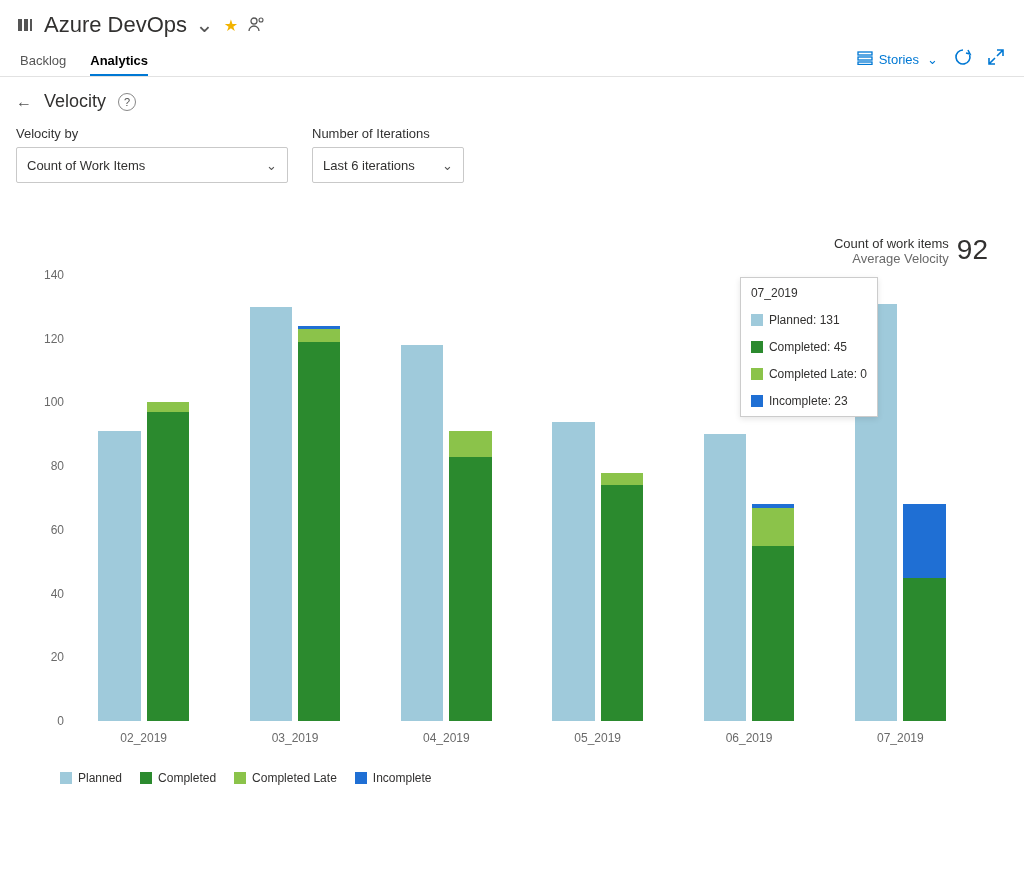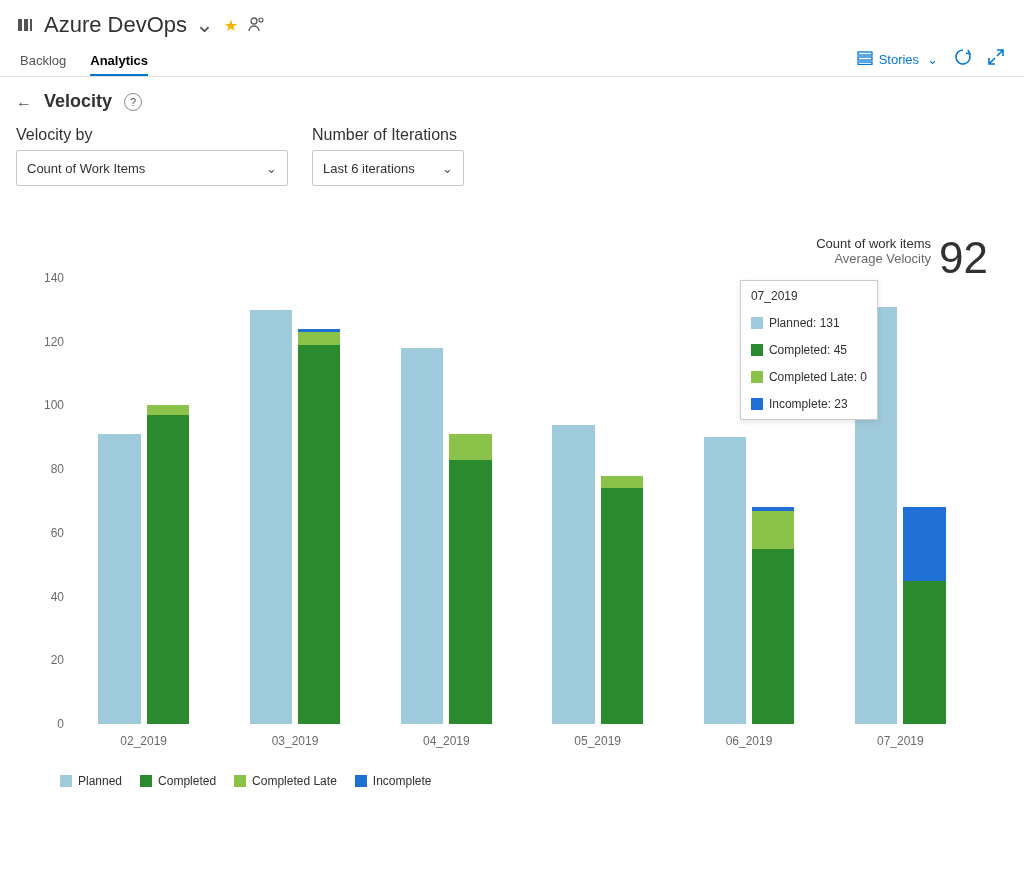--- a/index.html
+++ b/index.html
@@ -15,25 +15,25 @@
   .tabs{display:flex;gap:24px;padding:0 20px;border-bottom:1px solid #e2e2e2;align-items:flex-end;height:32px}
   .tab{padding:0 0 8px 0;color:#555;cursor:pointer;white-space:nowrap}
   .tab.active{color:#000;font-weight:600;border-bottom:2px solid #0078d4;padding-bottom:6px}
   .tabs-right{margin-left:auto;display:flex;align-items:center;gap:16px;color:#0078d4;padding-bottom:6px}
   .stories{display:flex;align-items:center;gap:6px;color:#0078d4}
   .icon-btn{color:#0078d4;font-size:16px;cursor:pointer}
   
   .page{padding:14px 16px 0 16px}
   .page-head{display:flex;align-items:center;gap:12px}
   .back{font-size:16px;color:#555;cursor:pointer}
-  .page-title{font-size:18px;font-weight:700}
+  .page-title{font-size:18px;font-weight:400}
   .help{width:16px;height:16px;border:1px solid #888;border-radius:50%;display:flex;align-items:center;justify-content:center;font-size:11px;color:#555}
   
   .filters{display:flex;gap:24px;margin-top:14px}
-  .filter-label{font-size:16px;color:#333;margin-bottom:6px}
+  .filter-label{font-size:13px;color:#333;margin-bottom:6px}
   .select{border:1px solid #c9c9c9;border-radius:2px;height:34px;display:flex;align-items:center;justify-content:space-between;padding:0 10px;min-width:250px;cursor:pointer;background:#fff}
   .select.small{min-width:130px}
   .select .dd{color:#555}
   
   .metric{position:absolute;right:36px;top:236px;text-align:right}
   .metric .l1{font-size:13px;color:#323130}
   .metric .l2{font-size:13px;color:#6a6a6a}
   .metric-wrap{display:flex;align-items:flex-start;gap:8px;justify-content:flex-end}
   
   .chart-area{position:relative;margin:26px 22px 0 22px;height:586px}
@@ -126,21 +126,21 @@
       </div>
     </div>
   </div>
 
   <div class="metric">
     <div class="metric-wrap">
       <div>
         <div class="l1">Count of work items</div>
         <div class="l2">Average Velocity</div>
       </div>
-      <div style="font-size:44px;line-height:1">92</div>
+      <div style="font-size:28px;line-height:1">92</div>
     </div>
   </div>
 
   <div class="chart-area">
     <div class="plot" id="plot">
           <div class="ylab" style="bottom: 0px;">0</div>
           <div class="ylab" style="bottom: 63.7143px;">20</div>
           <div class="ylab" style="bottom: 127.429px;">40</div>
           <div class="ylab" style="bottom: 191.143px;">60</div>
           <div class="ylab" style="bottom: 254.857px;">80</div>

